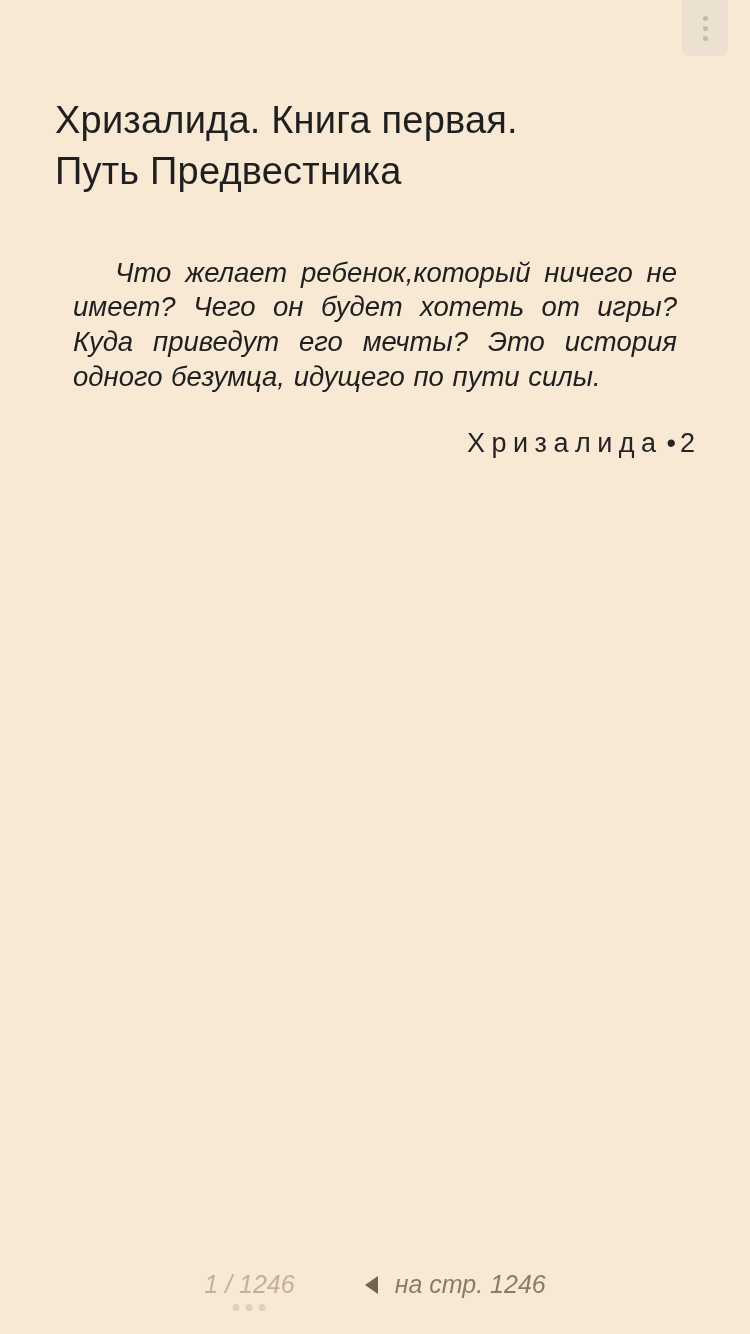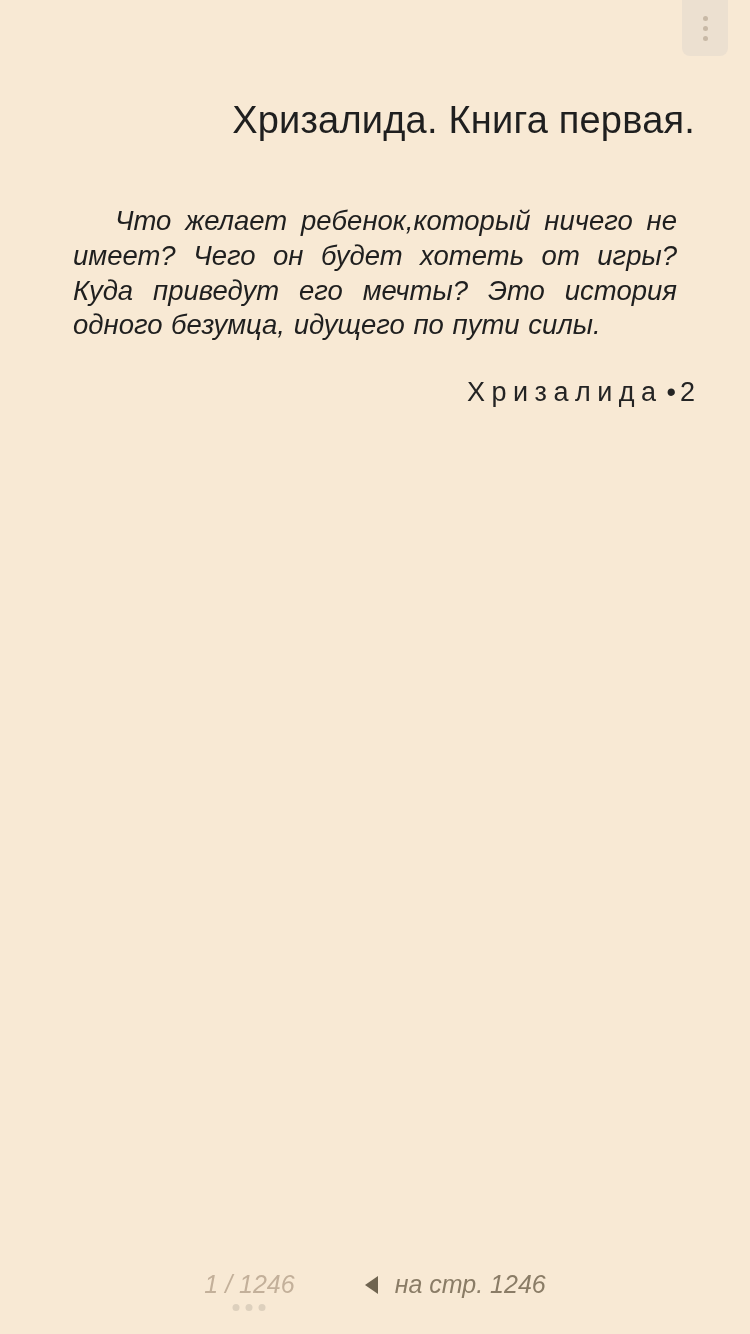--- a/index.html
+++ b/index.html
@@ -43,21 +43,21 @@
     position: absolute;
     top: 0;
     left: 0;
     right: 0;
     bottom: 0;
     padding: 95px 55px 0 55px;
     box-sizing: border-box;
   }
 
   .book-title {
-    text-align: right;
+    text-align: left;
     font-size: 38px;
     line-height: 1.35;
     font-weight: 400;
     color: #1f1f1f;
     margin: 0 0 58px 0;
     letter-spacing: 0.2px;
   }
 
   .annotation {
     font-style: italic;
@@ -141,20 +141,21 @@
 <div class="menu-handle">
   <span class="dot"></span>
   <span class="dot"></span>
   <span class="dot"></span>
 </div>
 
 <div class="page">
 
   <h1 class="book-title">
     <span>Хризалида. Книга первая.</span><br>
+    <span>Путь Предвестника</span>
   </h1>
 
   <p class="annotation">Что желает ребенок,который ничего не имеет? Чего он будет хотеть от игры? Куда приведут его мечты? Это история одного безумца, идущего по пути силы.</p>
 
   <div class="running-head">
     <span class="sp">Хризалида</span><span class="bullet">•</span><span>2</span>
   </div>
 
 </div>
 

